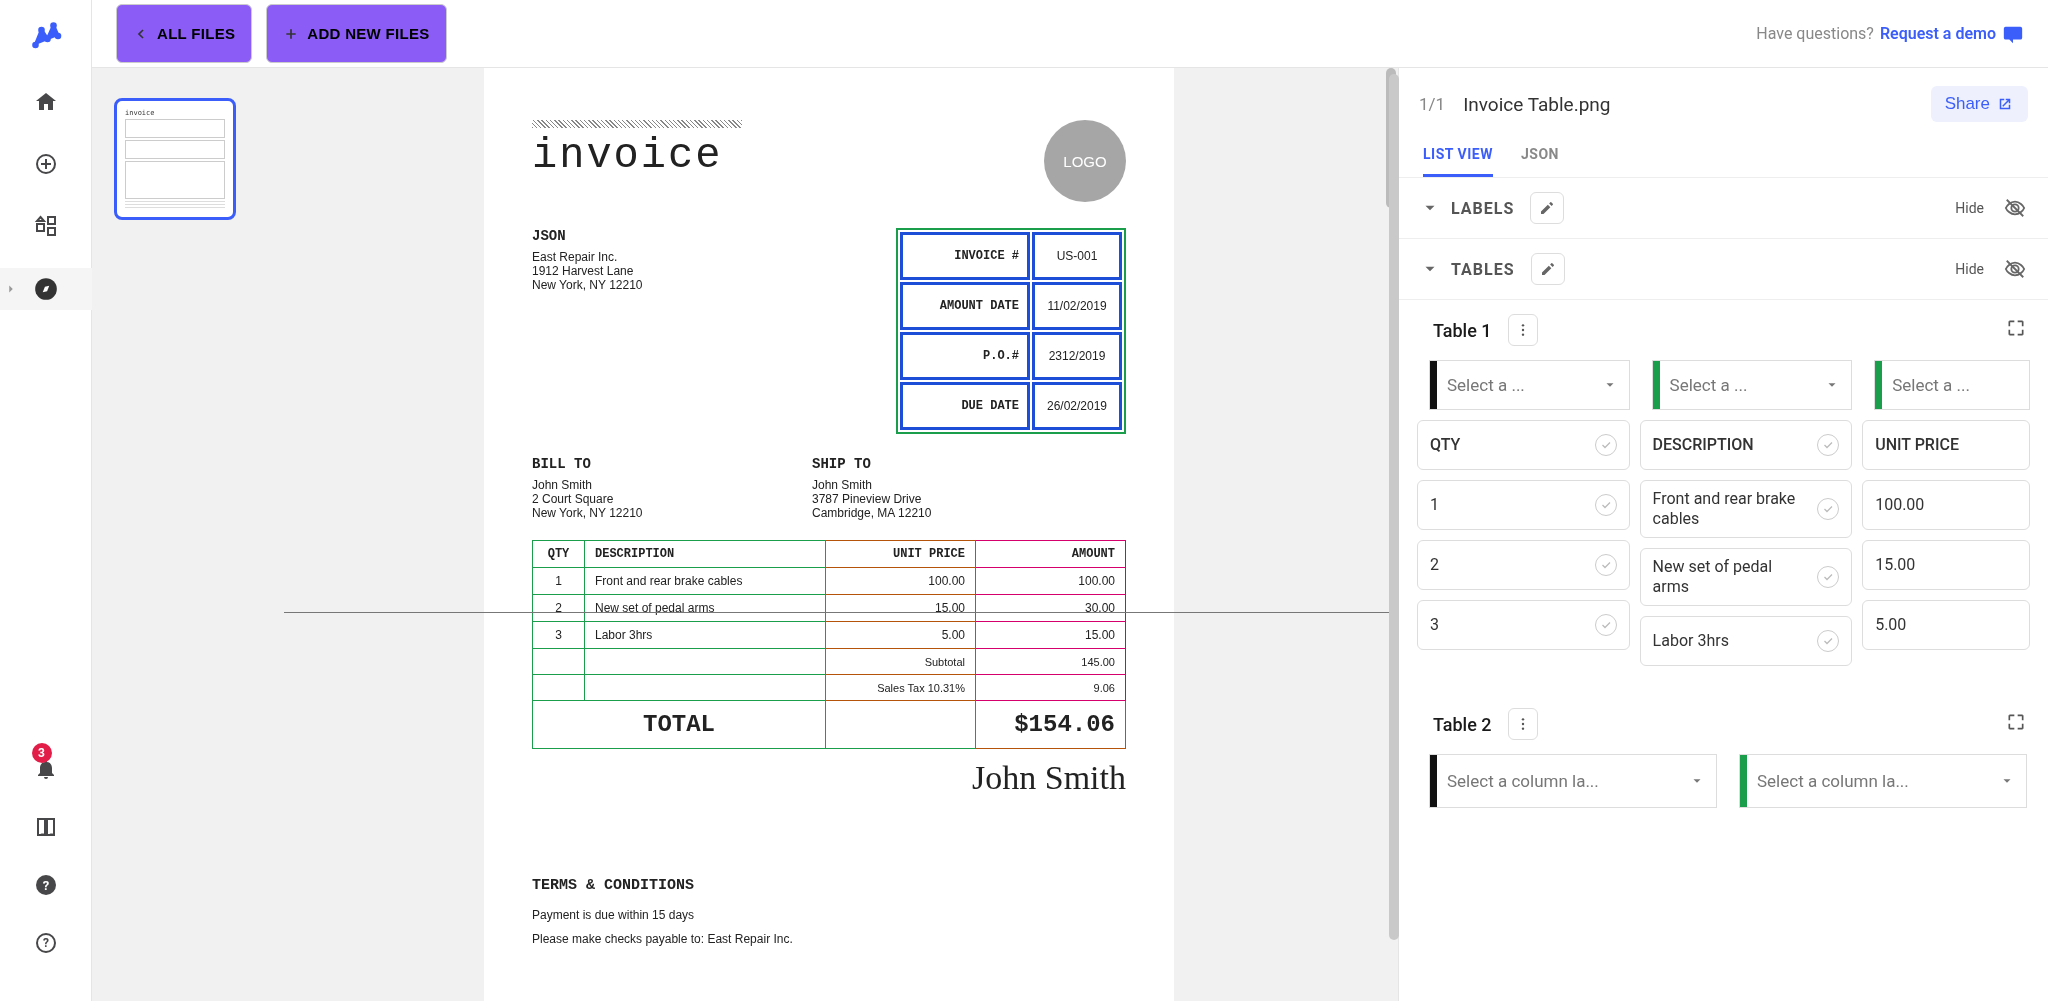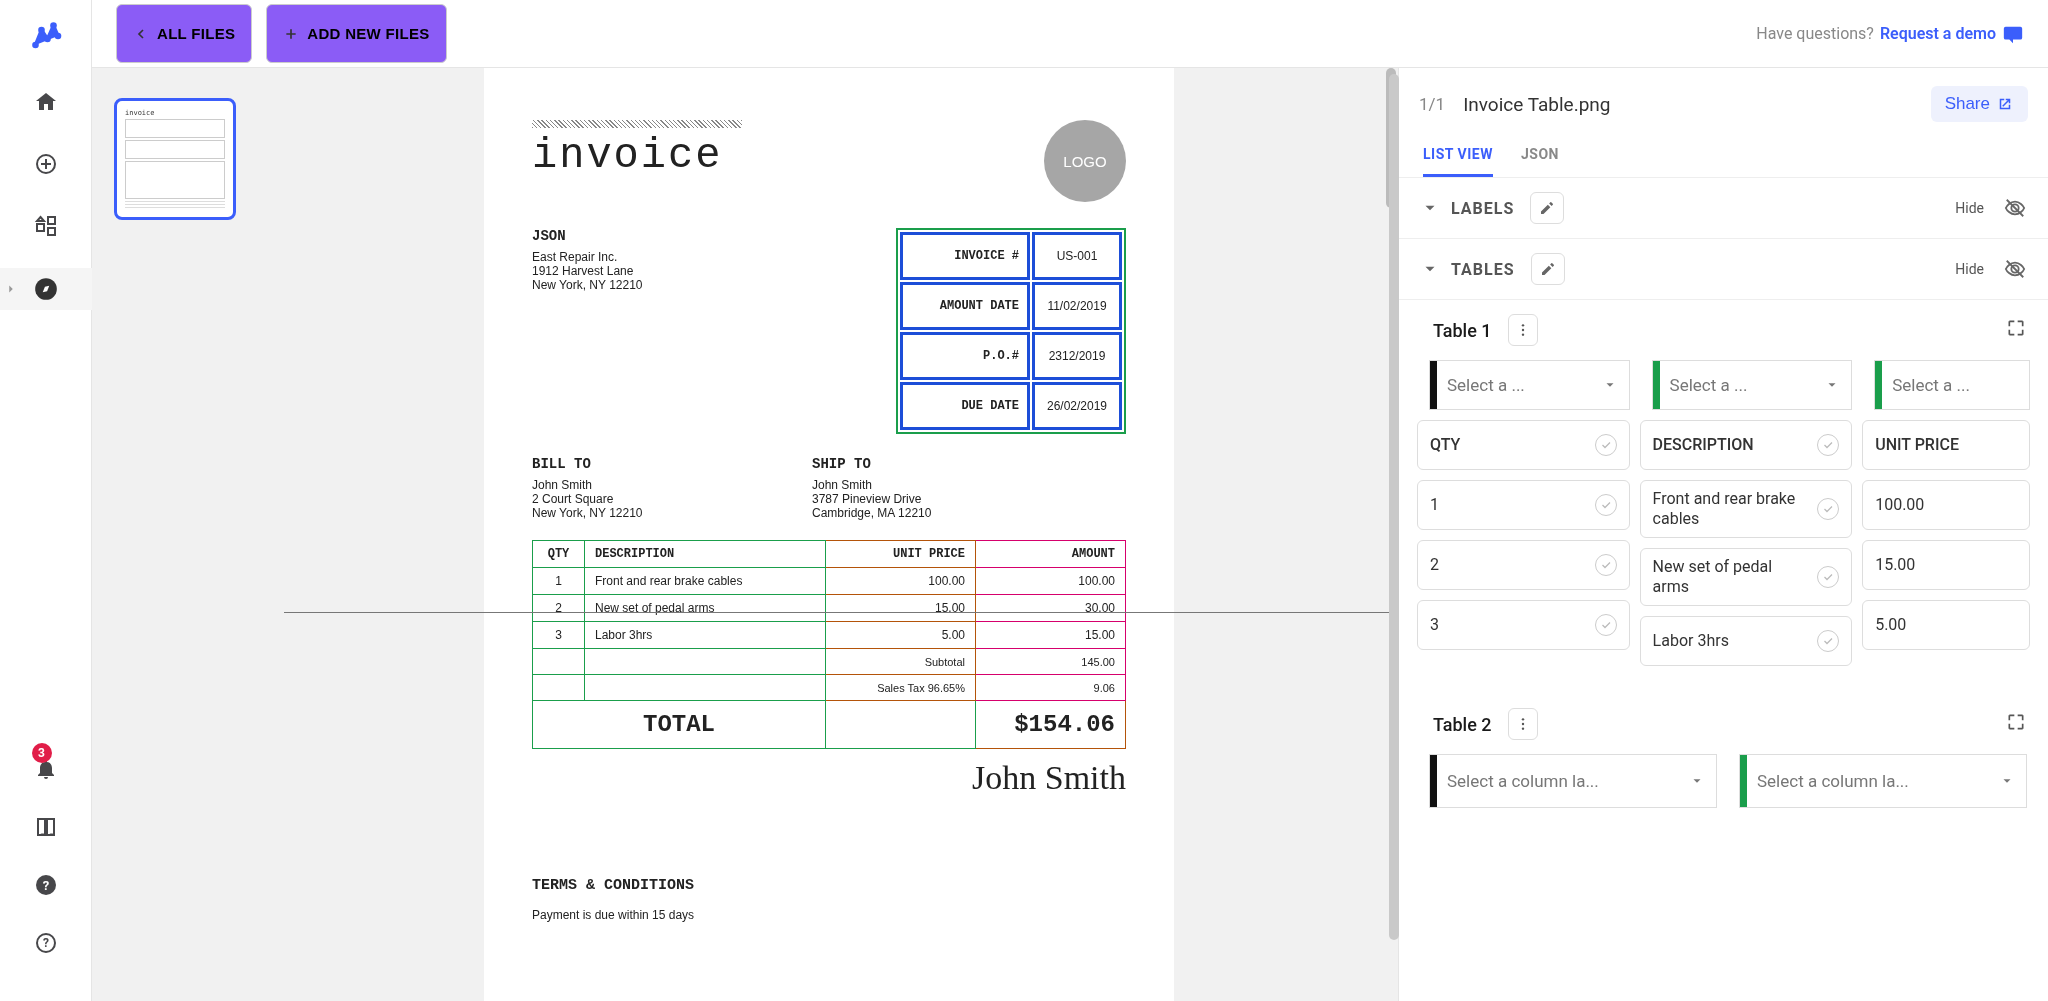--- a/index.html
+++ b/index.html
@@ -542,36 +542,37 @@
                 </tr>
               <tr class="sumrow">
                   <td></td>
                   <td></td>
                   <td>Subtotal</td>
                   <td>145.00</td>
                 </tr>
               <tr class="sumrow">
                   <td></td>
                   <td></td>
-                  <td>Sales Tax 96.65%</td>
+                  <td>Sales Tax 10.31%</td>
                   <td>9.06</td>
                 </tr>
               <tr class="tot-row">
                   <td colspan="2">TOTAL</td>
                   <td></td>
                   <td>$154.06</td>
                 </tr>
             </tbody>
           </table>
 
           <div class="signature">John Smith</div>
 
           <div class="terms">
             <div class="hdr-t">TERMS &amp; CONDITIONS</div>
             <p>Payment is due within 15 days</p>
+            <p>Please make checks payable to: East Repair Inc.</p>
           </div>
         </div>
 
         <div class="canvas-scroll">
           <div class="thumb-sb"></div>
         </div>
       </div>
 
       <div class="right-panel">
         <div class="rp-scroll">

